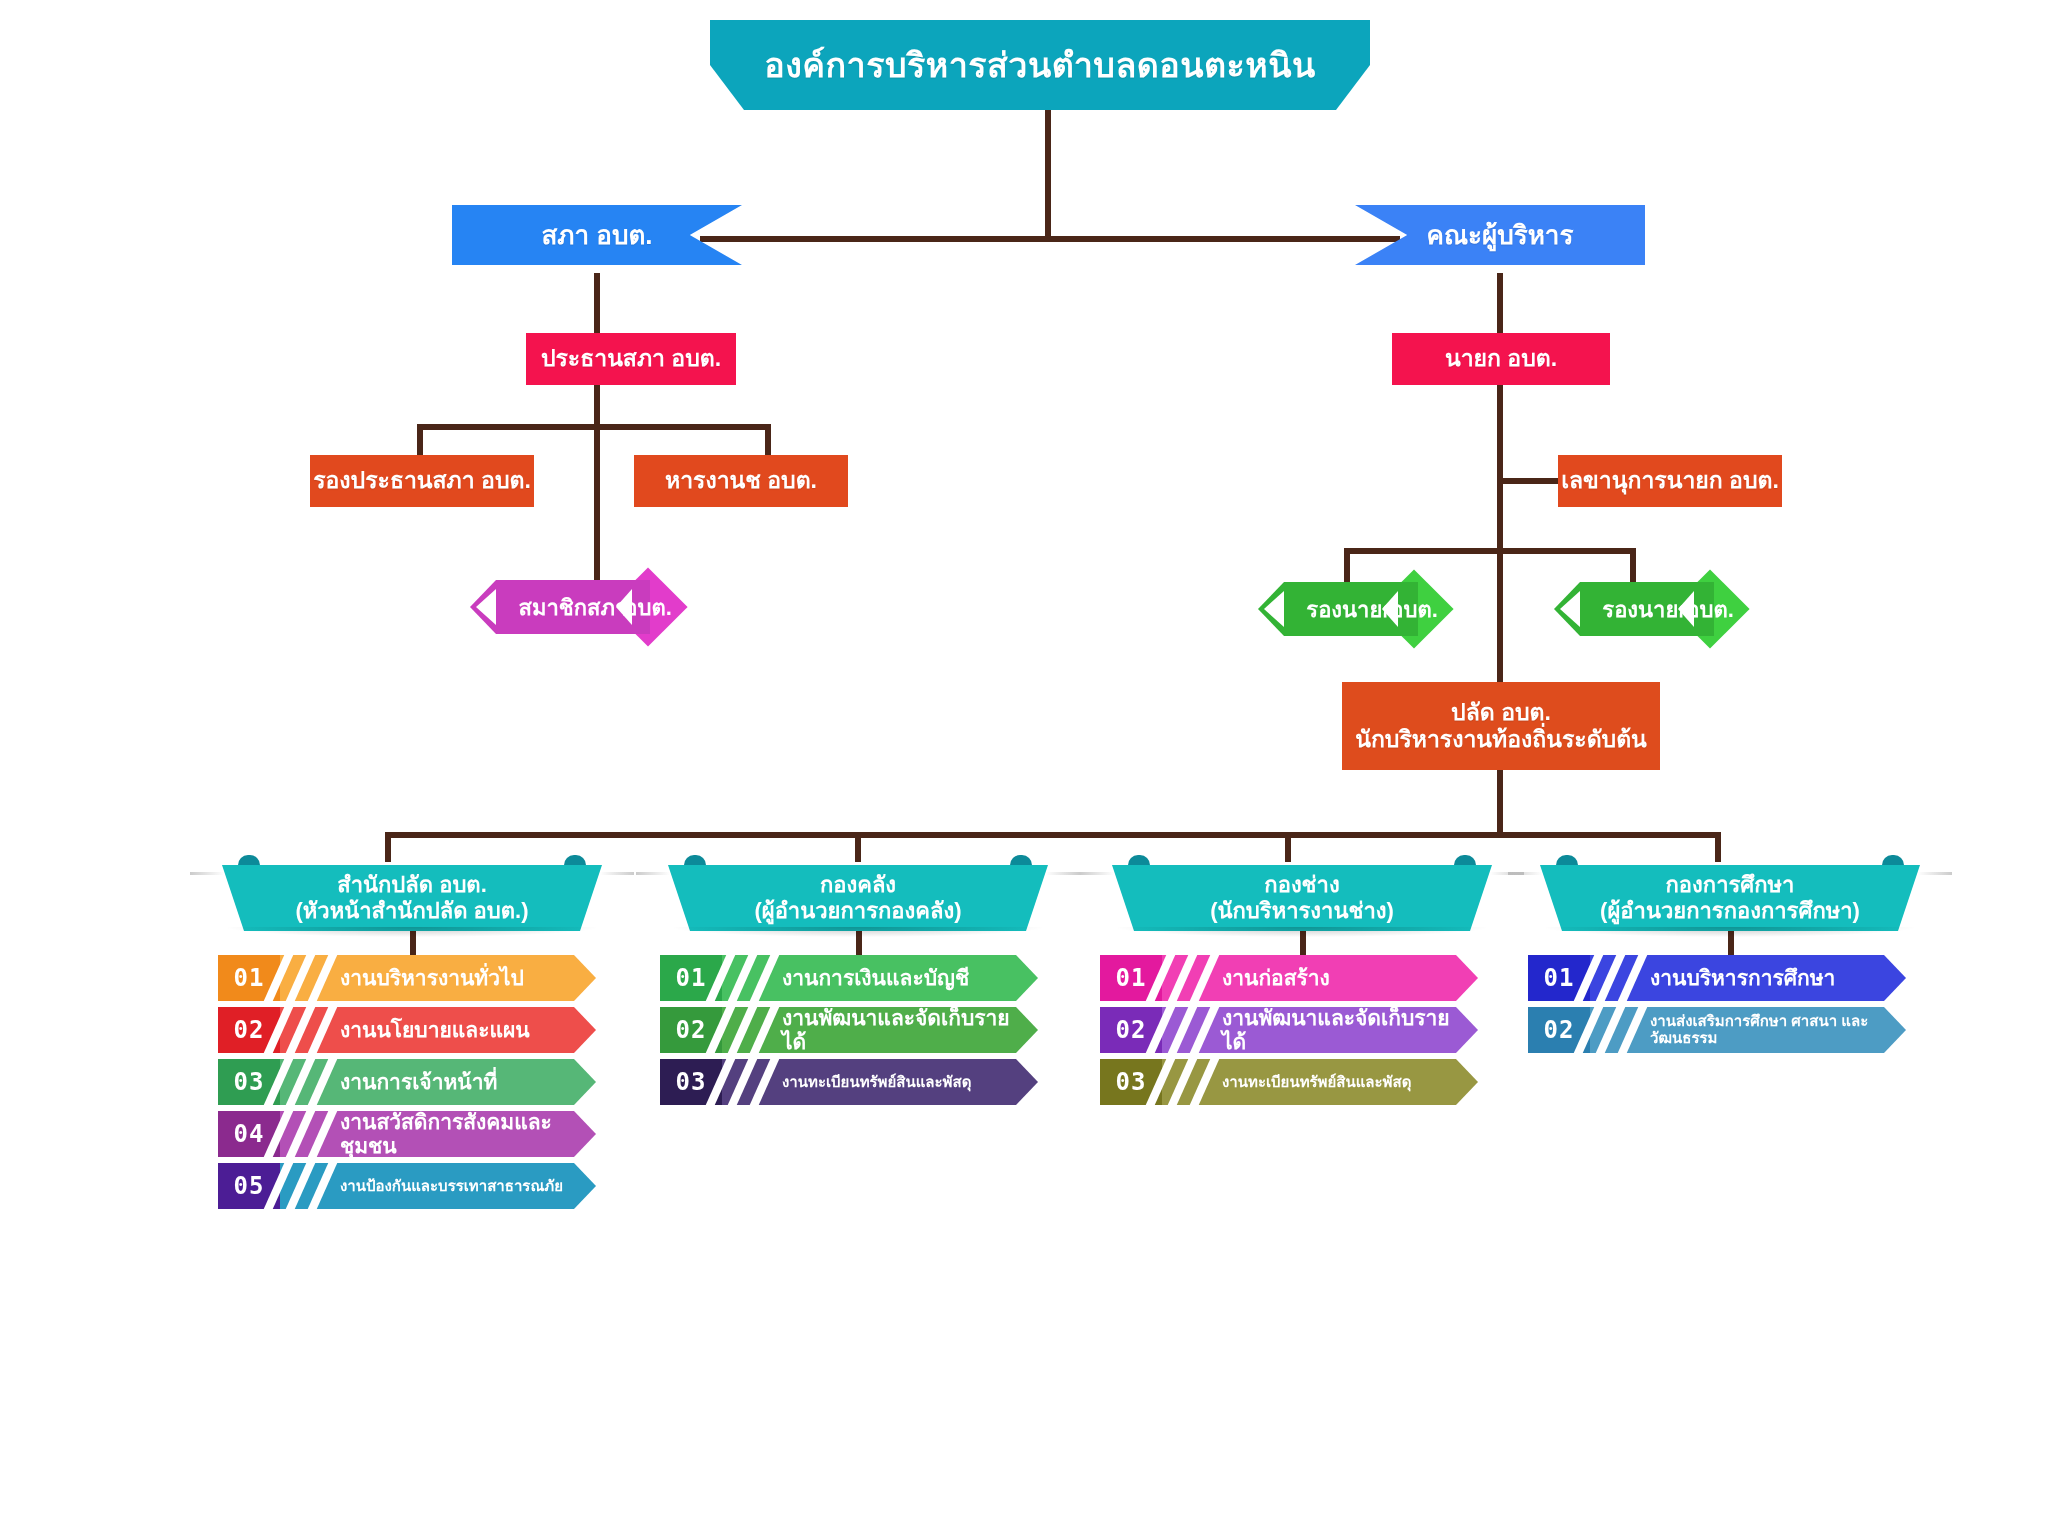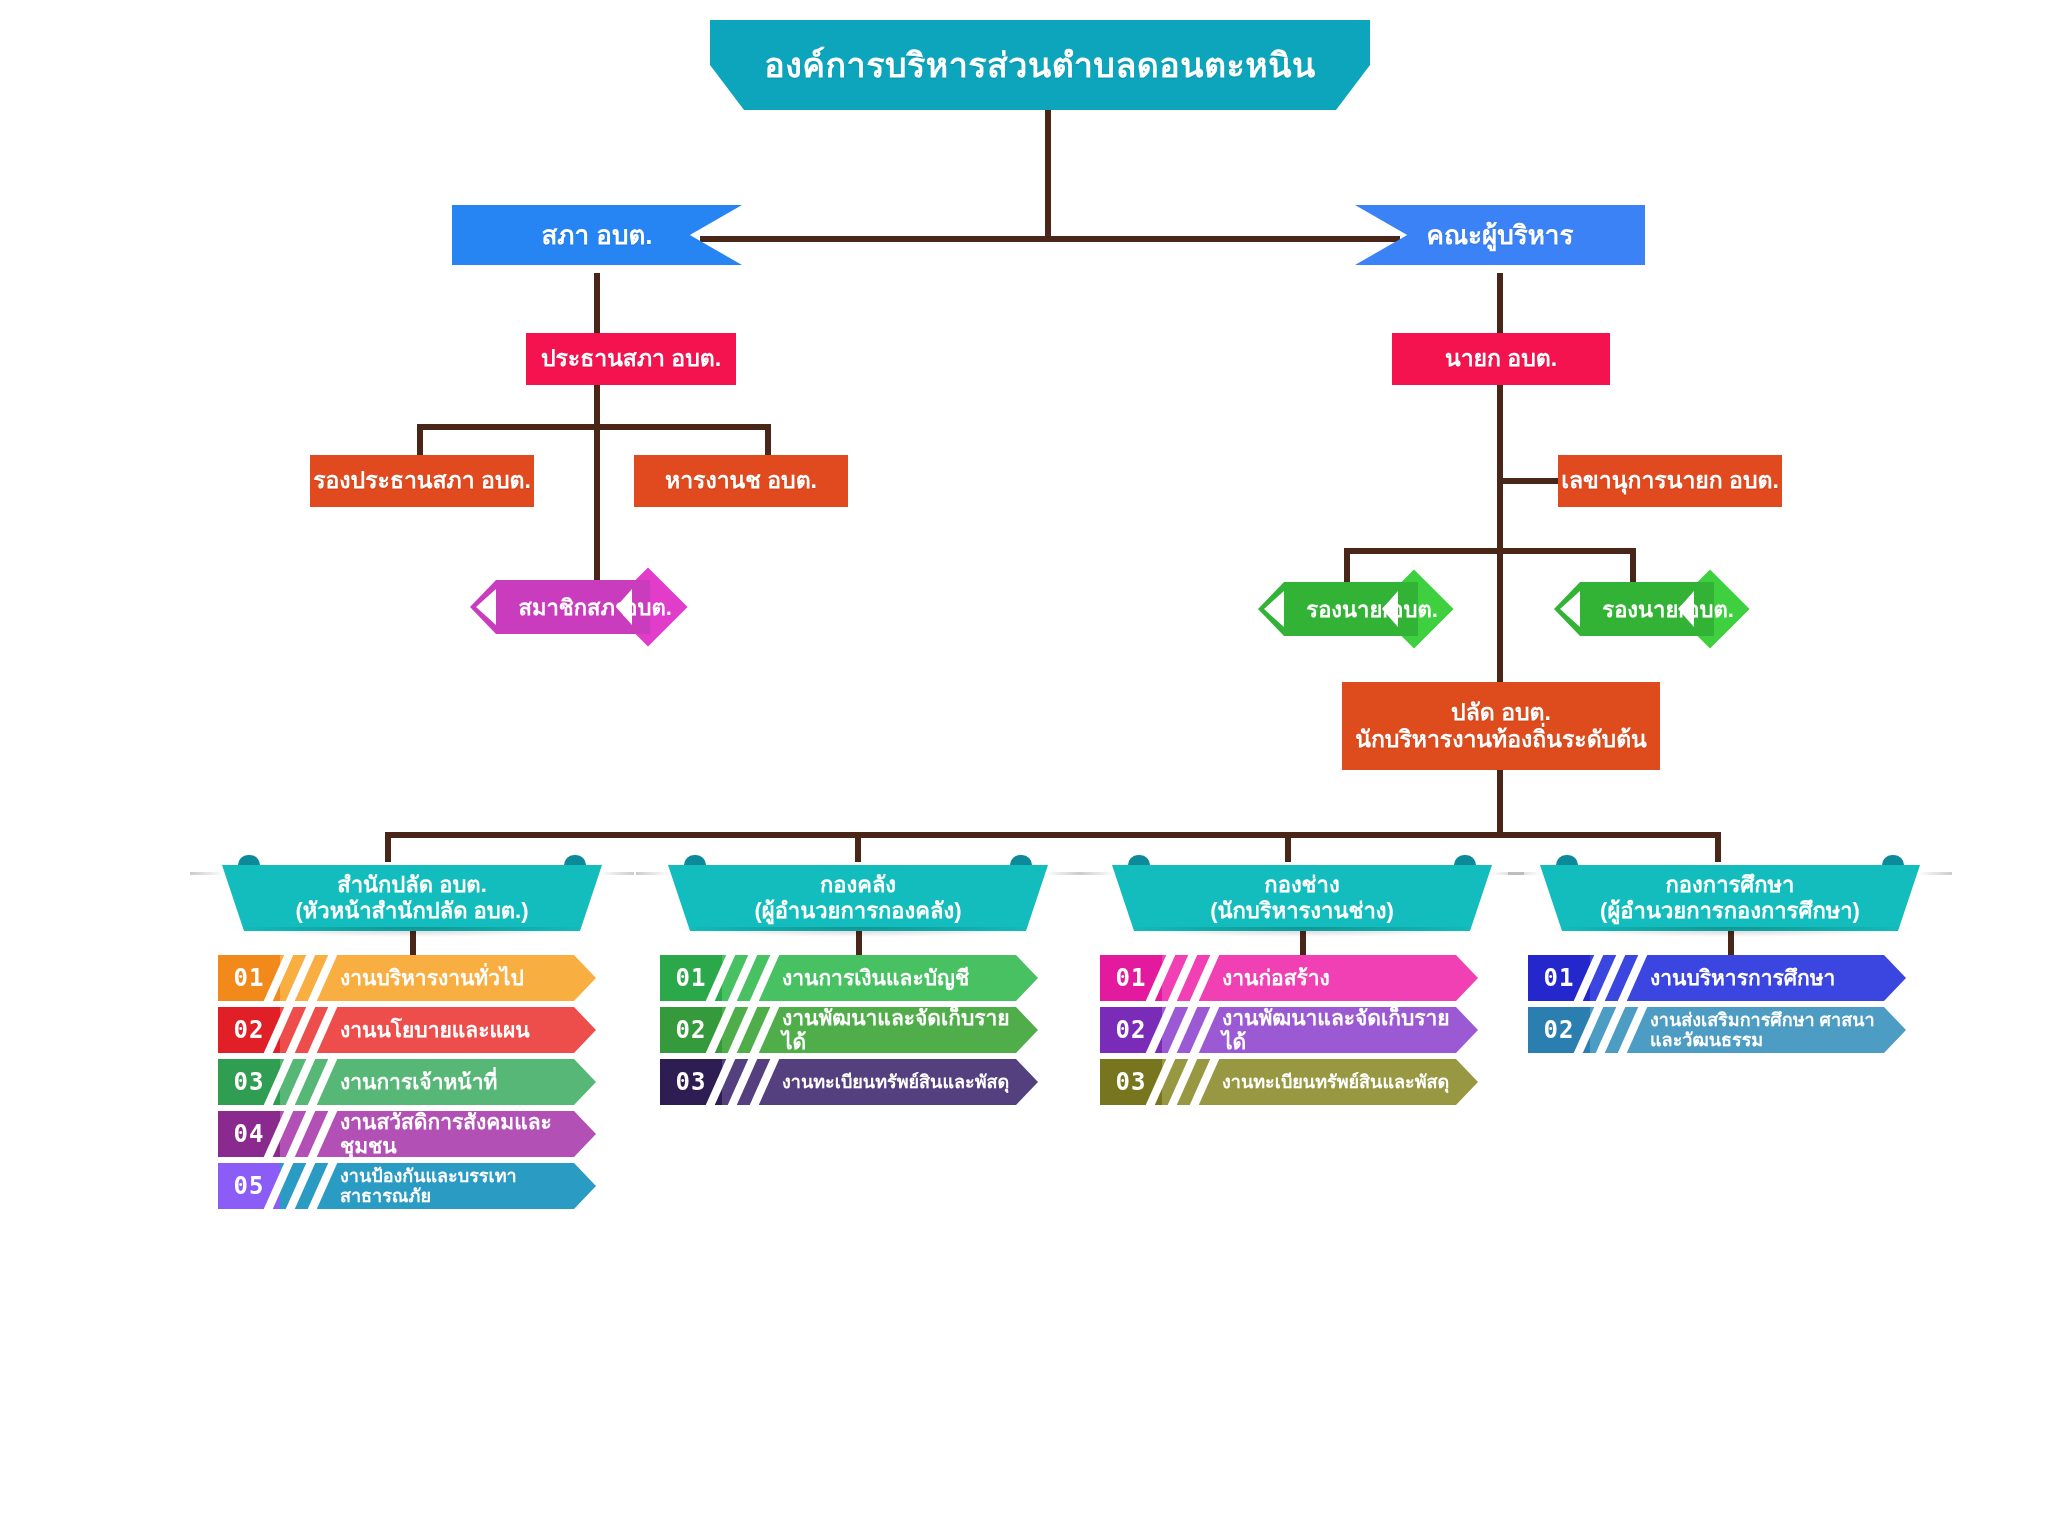--- a/index.html
+++ b/index.html
@@ -111,21 +111,21 @@
   .task .num{position:absolute;left:0;top:0;width:62px;height:100%;
         display:flex;align-items:center;justify-content:center;
         color:#fff;font-weight:700;font-size:24px;letter-spacing:1px;
         font-family:"DejaVu Sans Mono","Liberation Mono",monospace;}
   .task .stripes{position:absolute;left:56px;top:-8px;width:70px;height:calc(100% + 16px);
         transform:skewX(-24deg);}
   .task .stripes i{position:absolute;top:0;height:100%;width:9px;background:#fff;}
   .task .lbl{position:absolute;left:122px;top:0;right:22px;height:100%;
         display:flex;align-items:center;
         color:#fff;font-weight:700;font-size:21px;line-height:1.12;}
-  .task .lbl.two{font-size:18px;}
+  .task .lbl.two{font-size:15px;}
 
   
   .tcol{position:absolute;}
 </style>
 </head>
 <body>
 
 <div id="stage">
 
   <div class="ln lnv" style="left:1045px;top:110px;height:128px;"></div>
@@ -304,21 +304,21 @@
         <div class="num" style="background: rgb(139, 42, 142);">04</div>
         <div class="stripes">
           <i style="left: 0px;"></i>
           <i style="left: 22px;"></i>
           <i style="left: 44px;"></i>
         </div>
         <div class="lbl">งานสวัสดิการสังคมและชุมชน</div>
       </div>
       <div class="task" style="top: 208px; left: 0px; background: rgb(42, 155, 194);">
         <div style="position: absolute; left: 0px; top: 0px; width: 56px; height: 100%; background: rgb(14, 127, 168);"></div>
-        <div class="num" style="background: #8b5cf6;">05</div>
+        <div class="num" style="background: #4c1d95;">05</div>
         <div class="stripes">
           <i style="left: 0px;"></i>
           <i style="left: 22px;"></i>
           <i style="left: 44px;"></i>
         </div>
         <div class="lbl two">งานป้องกันและบรรเทาสาธารณภัย</div>
       </div>
     </div>
   <div class="tcol" id="tcol1" style="left:660px;top:955px;">
       <div class="task" style="top: 0px; left: 0px; background: rgb(72, 193, 98);">

